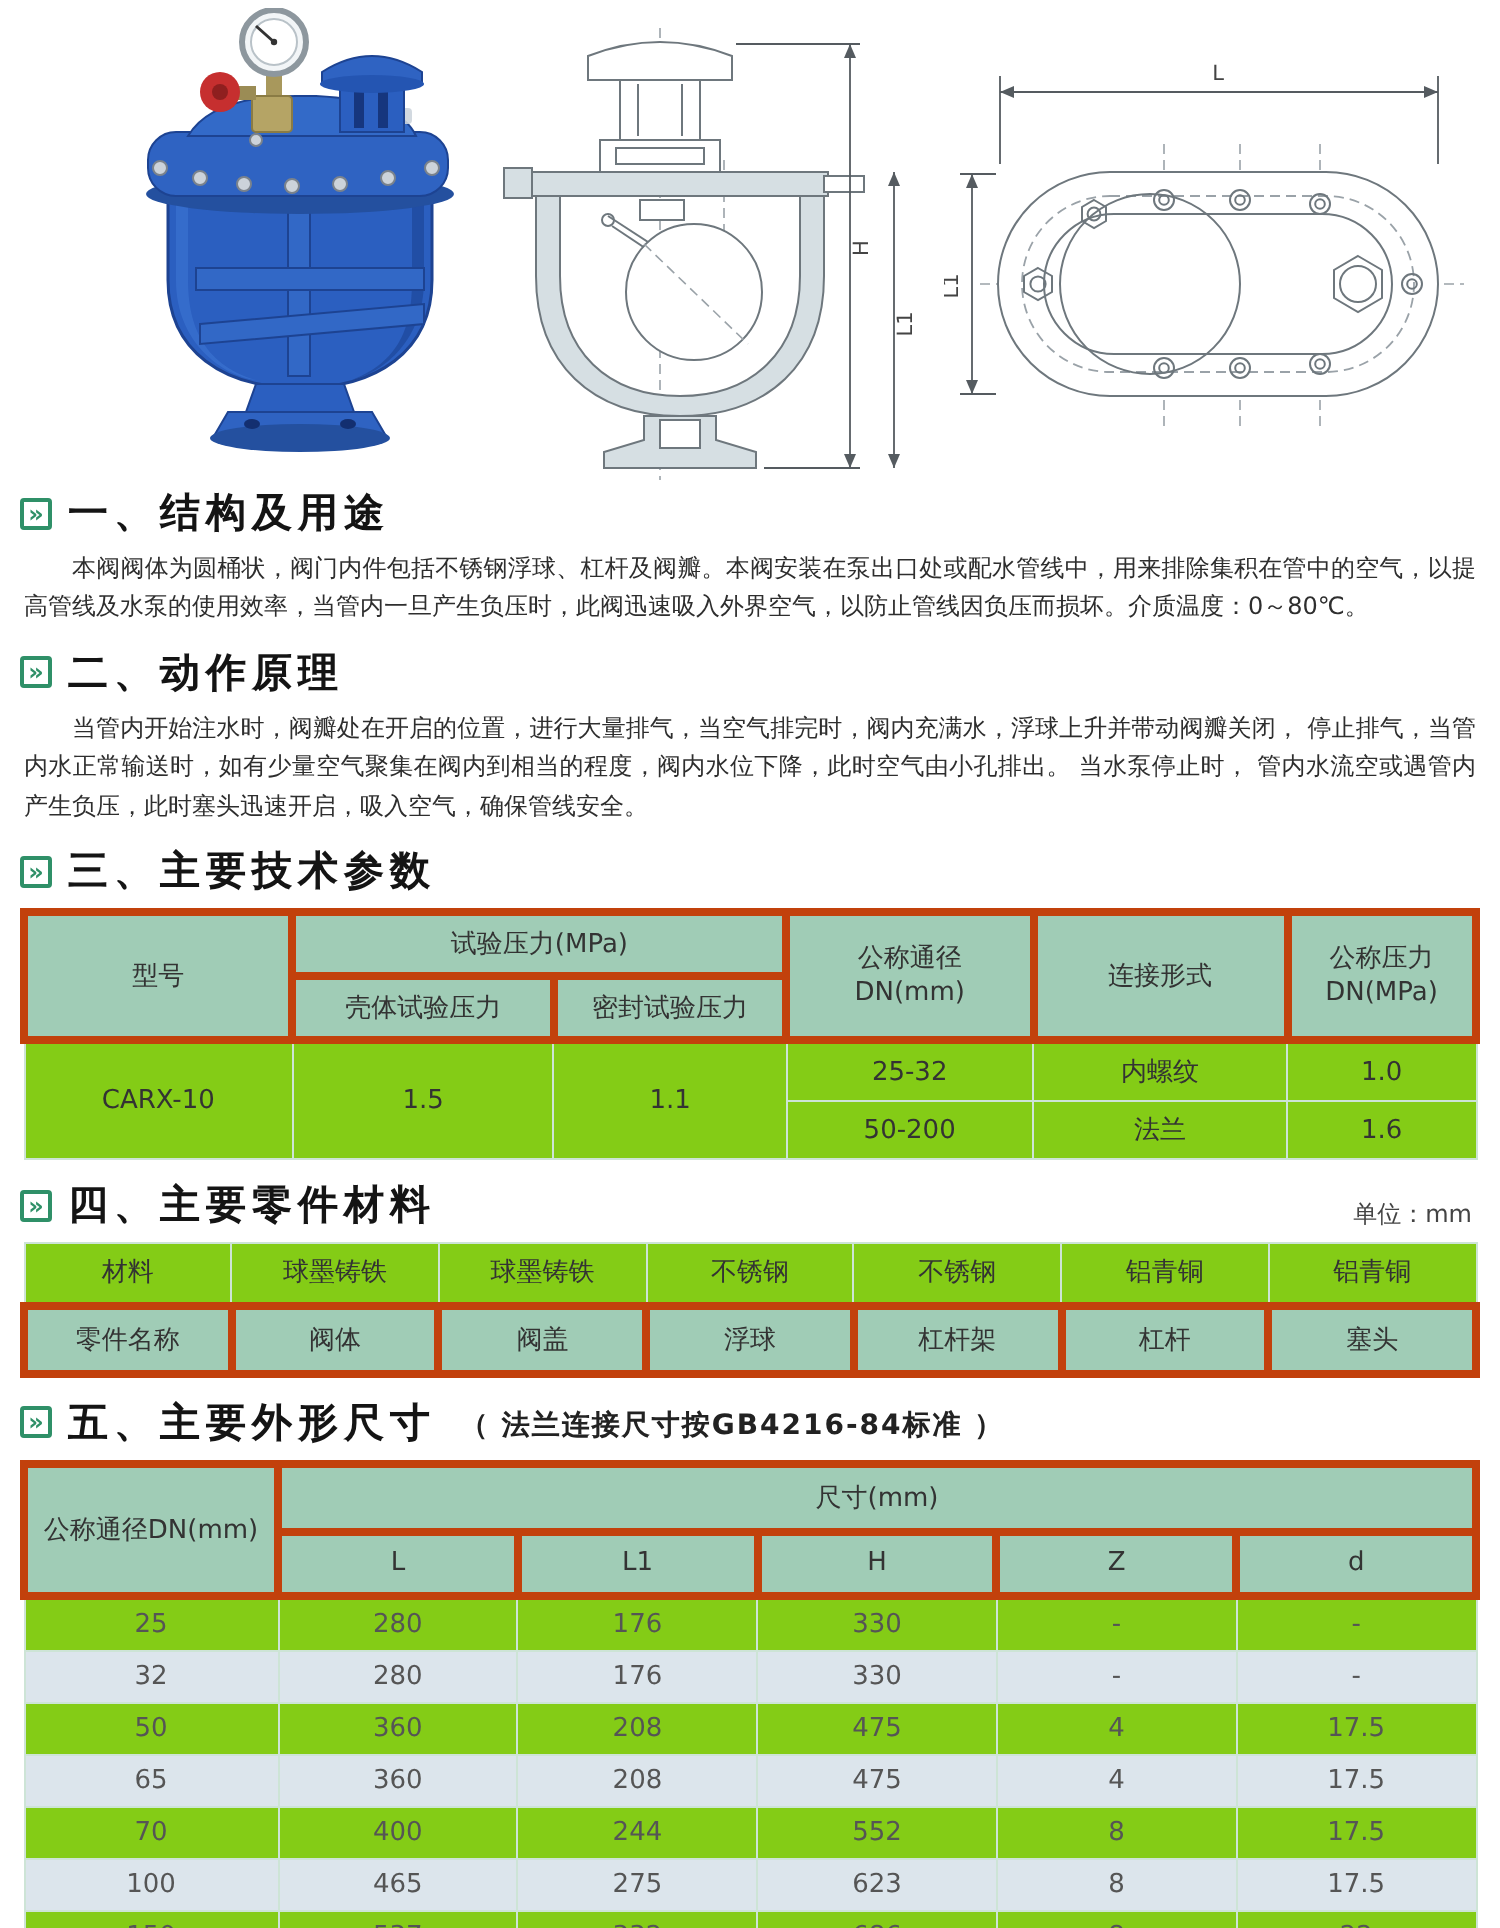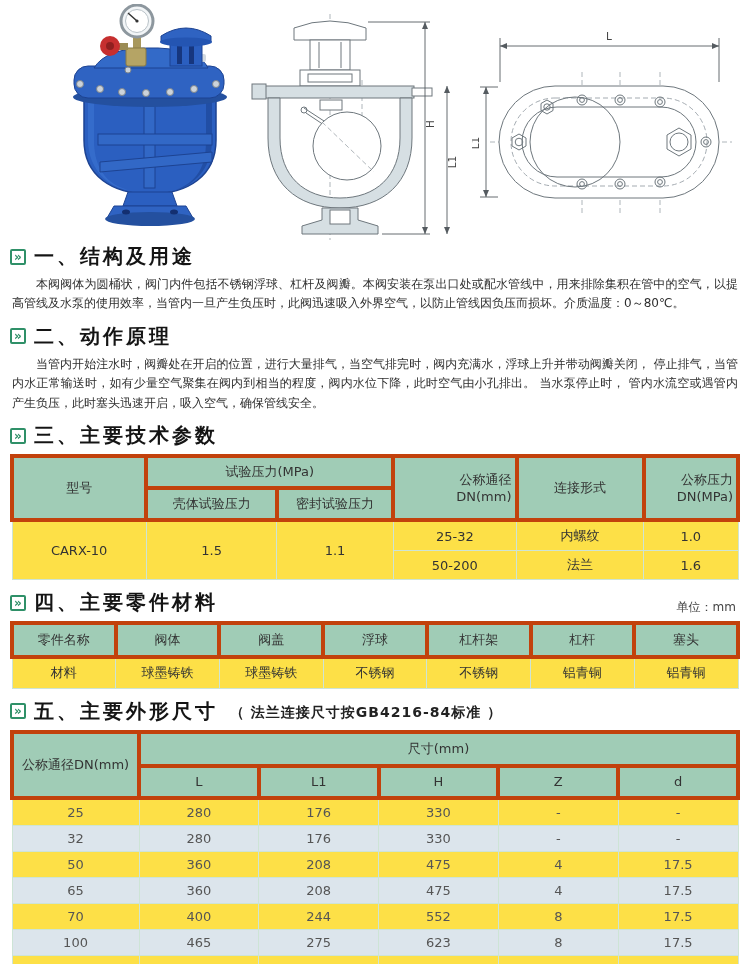--- a/index.html
+++ b/index.html
@@ -86,23 +86,23 @@
   th {
     background: #a0ccb6;
     border: 4px solid #c2410c;
     font-weight: normal;
     color: #333;
     padding: 6px 3px;
   }
   td {
     border: 1px solid #cde4d6;
     padding: 5px 3px;
-    background: #fde047;
-  }
-  .two-line { white-space: pre-line; line-height: 1.35; text-align: right; }
+    background: #84cc16;
+  }
+  .two-line { white-space: pre-line; line-height: 1.35; }
   .params-table th { padding: 5px 3px; }
   .params-table td { height: 27px; }
   .materials-table th { height: 31px; }
   .materials-table td { height: 31px; }
   .dims-table th { height: 32px; }
   .dims-table td { height: 16px; color: #555; }
   .dims-table tbody tr:nth-child(even) td { background: #dce5ec; }
 
   
   .dline { stroke: #6e777d; stroke-width: 1; fill: none; }
@@ -328,36 +328,36 @@
   <section class="sec">
     <div class="sec-head">
       <span class="marker">»</span>
       <h2 class="sec-title">四、主要零件材料</h2>
       <span class="head-spacer"></span>
       <span class="unit-note">单位：mm</span>
     </div>
     <table class="materials-table">
       <tbody>
         <tr>
+          <td>材料</td>
+          <td>球墨铸铁</td>
+          <td>球墨铸铁</td>
+          <td>不锈钢</td>
+          <td>不锈钢</td>
+          <td>铝青铜</td>
+          <td>铝青铜</td>
+        </tr>
+        <tr>
           <th>零件名称</th>
           <th>阀体</th>
           <th>阀盖</th>
           <th>浮球</th>
           <th>杠杆架</th>
           <th>杠杆</th>
           <th>塞头</th>
-        </tr>
-        <tr>
-          <td>材料</td>
-          <td>球墨铸铁</td>
-          <td>球墨铸铁</td>
-          <td>不锈钢</td>
-          <td>不锈钢</td>
-          <td>铝青铜</td>
-          <td>铝青铜</td>
         </tr>
       </tbody>
     </table>
   </section>
 
   <section class="sec">
     <div class="sec-head">
       <span class="marker">»</span>
       <h2 class="sec-title">五、主要外形尺寸</h2>
       <span class="sec-sub">（ 法兰连接尺寸按GB4216-84标准 ）</span>

